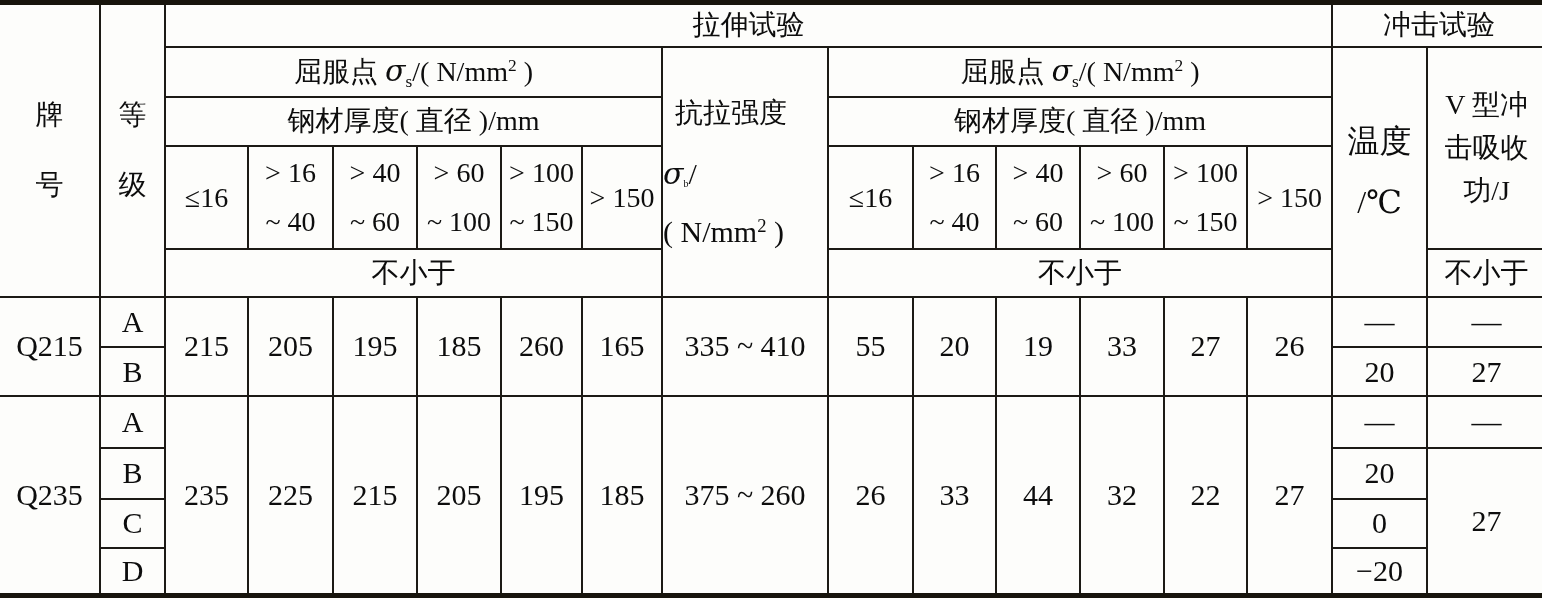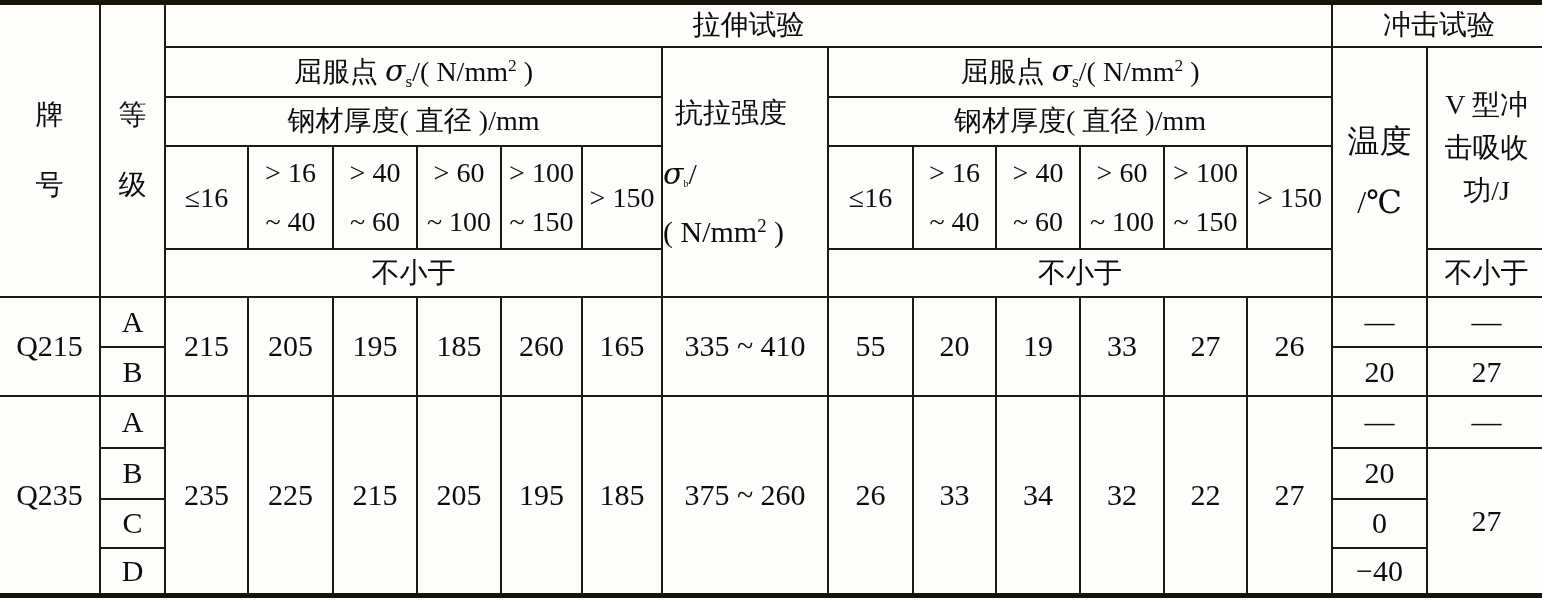--- a/index.html
+++ b/index.html
@@ -151,38 +151,38 @@
     <td class="num">A</td>
     <td class="num" rowspan="4">235</td>
     <td class="num" rowspan="4">225</td>
     <td class="num" rowspan="4">215</td>
     <td class="num" rowspan="4">205</td>
     <td class="num" rowspan="4">195</td>
     <td class="num" rowspan="4">185</td>
     <td class="num" rowspan="4">375 ~ 260</td>
     <td class="num" rowspan="4">26</td>
     <td class="num" rowspan="4">33</td>
-    <td class="num" rowspan="4">34</td>
+    <td class="num" rowspan="4">44</td>
     <td class="num" rowspan="4">32</td>
     <td class="num" rowspan="4">22</td>
     <td class="num" rowspan="4">27</td>
     <td class="num">—</td>
     <td class="num no-r">—</td>
   </tr>
 
   <tr style="height:50px">
     <td class="num">B</td>
     <td class="num">20</td>
     <td class="num no-r" rowspan="3">27</td>
   </tr>
 
   <tr style="height:49px">
     <td class="num">C</td>
     <td class="num">0</td>
   </tr>
 
   <tr style="height:47px">
     <td class="num">D</td>
-    <td class="num">−40</td>
+    <td class="num">−20</td>
   </tr>
 </tbody>
     </table>
 </div>
 
 </body></html>

